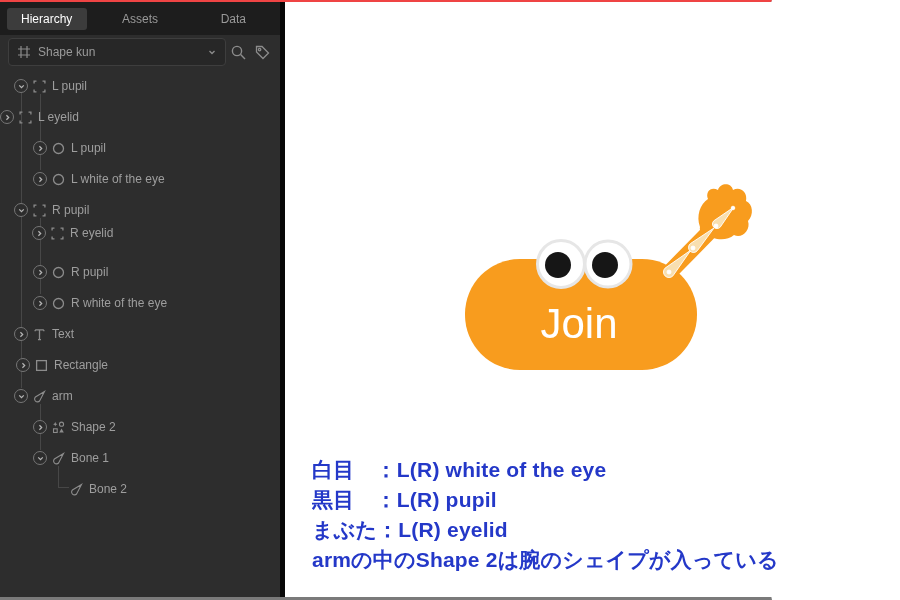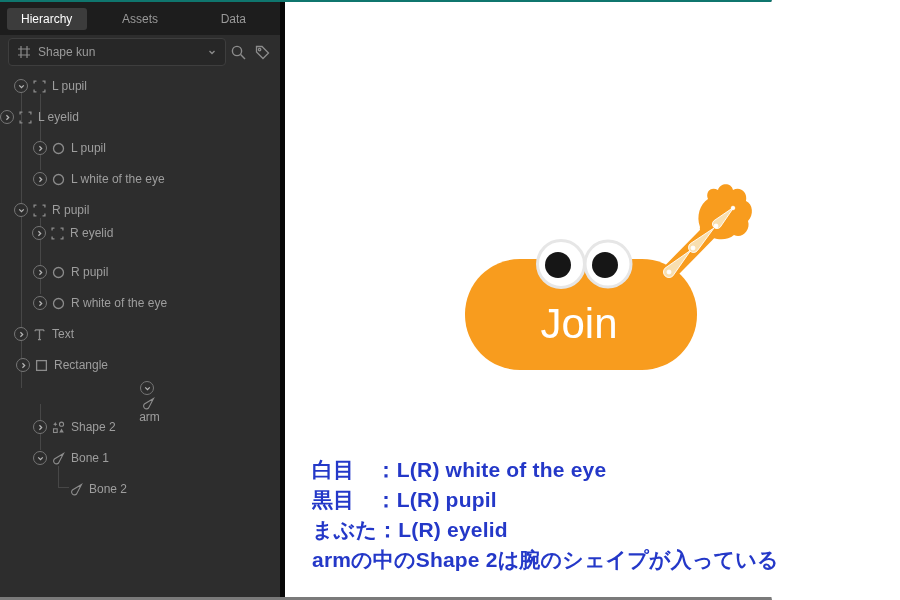--- a/index.html
+++ b/index.html
@@ -1,19 +1,19 @@
 <!DOCTYPE html>
 <html><head>
 <meta charset="utf-8">
 <style>
   * { margin:0; padding:0; box-sizing:border-box; }
   html,body { width:900px; height:600px; overflow:hidden; background:#fff;
     font-family:"Liberation Sans", sans-serif; }
   #app { position:relative; width:772px; height:600px;
-    border-top:2px solid #0f766e; border-bottom:3px solid #7a7a7a; border-right:1px solid #c9c9c9; }
+    border-top:2px solid #ef4444; border-bottom:3px solid #7a7a7a; border-right:1px solid #c9c9c9; }
 
   
   #sidebar { position:absolute; left:0; top:0; width:280px; height:595px; background:#2d2d2d; }
   #divider { position:absolute; left:280px; top:0; width:5px; height:595px; background:#070707; }
 
   #tabbar { display:flex; height:33px; background:#1d1d1d; align-items:center; }
   .tab { flex:1; display:flex; justify-content:center; align-items:center; height:100%; cursor:pointer; }
   .tab .tab-pill { font-size:12px; color:#999; padding:4px 0; width:80px; text-align:center; border-radius:3px; }
   .tab.active .tab-pill { background:#3c3c3c; color:#fff; }
 
@@ -232,21 +232,21 @@
                 <polyline points="3.8,2.5 6.3,5 3.8,7.5"></polyline>
               </svg>
             </span>
     <span class="node-icon">
               <svg width="13" height="13" viewBox="0 0 12 12" fill="none" stroke="#8c8c8c" stroke-width="1.2">
                 <rect x="1.5" y="1.5" width="9" height="9"></rect>
               </svg>
             </span>
     <span class="node-label">Rectangle</span>
   </div>
-          <div class="tree-row" style="top: 315px; padding-left: 14px; flex-direction: column;">
+          <div class="tree-row" style="top: 315px; padding-left: 14px;">
     <span class="chev">
               <svg width="9" height="9" viewBox="0 0 10 10" fill="none" stroke="#b5b5b5" stroke-width="1.4">
                 <polyline points="2.5,3.8 5,6.3 7.5,3.8"></polyline>
               </svg>
             </span>
     <span class="node-icon">
               <svg width="14" height="14" viewBox="0 0 14 14" fill="none" stroke="#8c8c8c" stroke-width="1.1">
                 <path d="M 6.6 12 A 2.9 2.9 0 1 1 2.4 8 L 11.5 2.5 Z"></path>
               </svg>
             </span>

